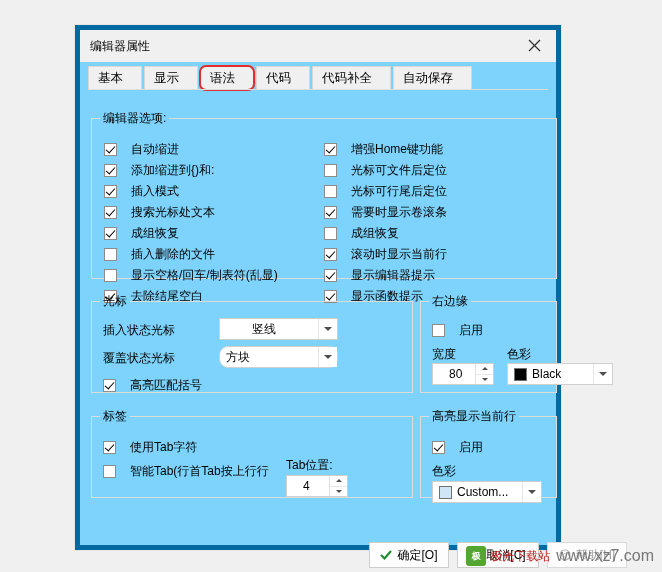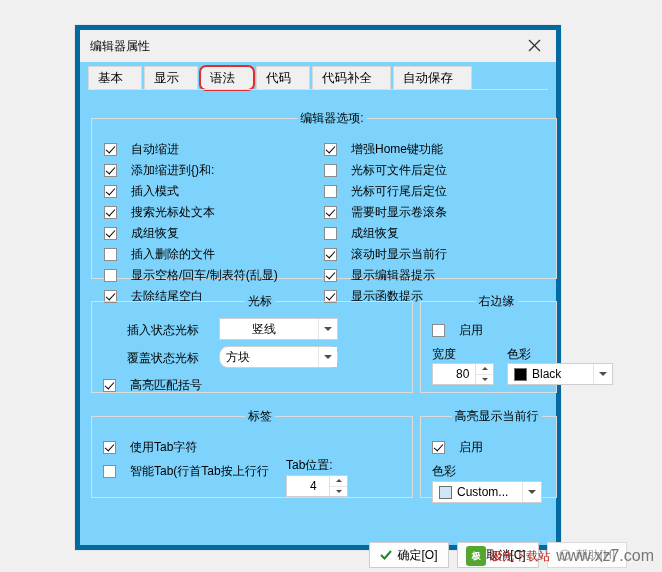--- a/index.html
+++ b/index.html
@@ -87,21 +87,20 @@
     bottom: 0;
     height: 1px;
     background: #dedede;
   }
 
   .content {
     position: absolute;
     left: 0; right: 0;
     top: 60px;
     bottom: 0;
-    text-align: center;
   }
 
   fieldset.group {
     position: absolute;
     border: 1px solid #dcdcdc;
     margin: 0;
     padding: 0;
     background: transparent;
   }
   fieldset.group > legend {
@@ -195,21 +194,21 @@
 
   .spin {
     position: relative;
     border: 1px solid #cfcfcf;
     background: #fff;
     height: 22px;
     width: 62px;
     box-sizing: border-box;
     display: flex;
     align-items: center;
-    padding-left: 23px;
+    padding-left: 16px;
     font-size: 12px;
   }
   .spin .spinbtns {
     position: absolute;
     right: 0; top: 0; bottom: 0;
     width: 17px;
     display: flex;
     flex-direction: column;
     border-left: 1px solid #e0e0e0;
   }

